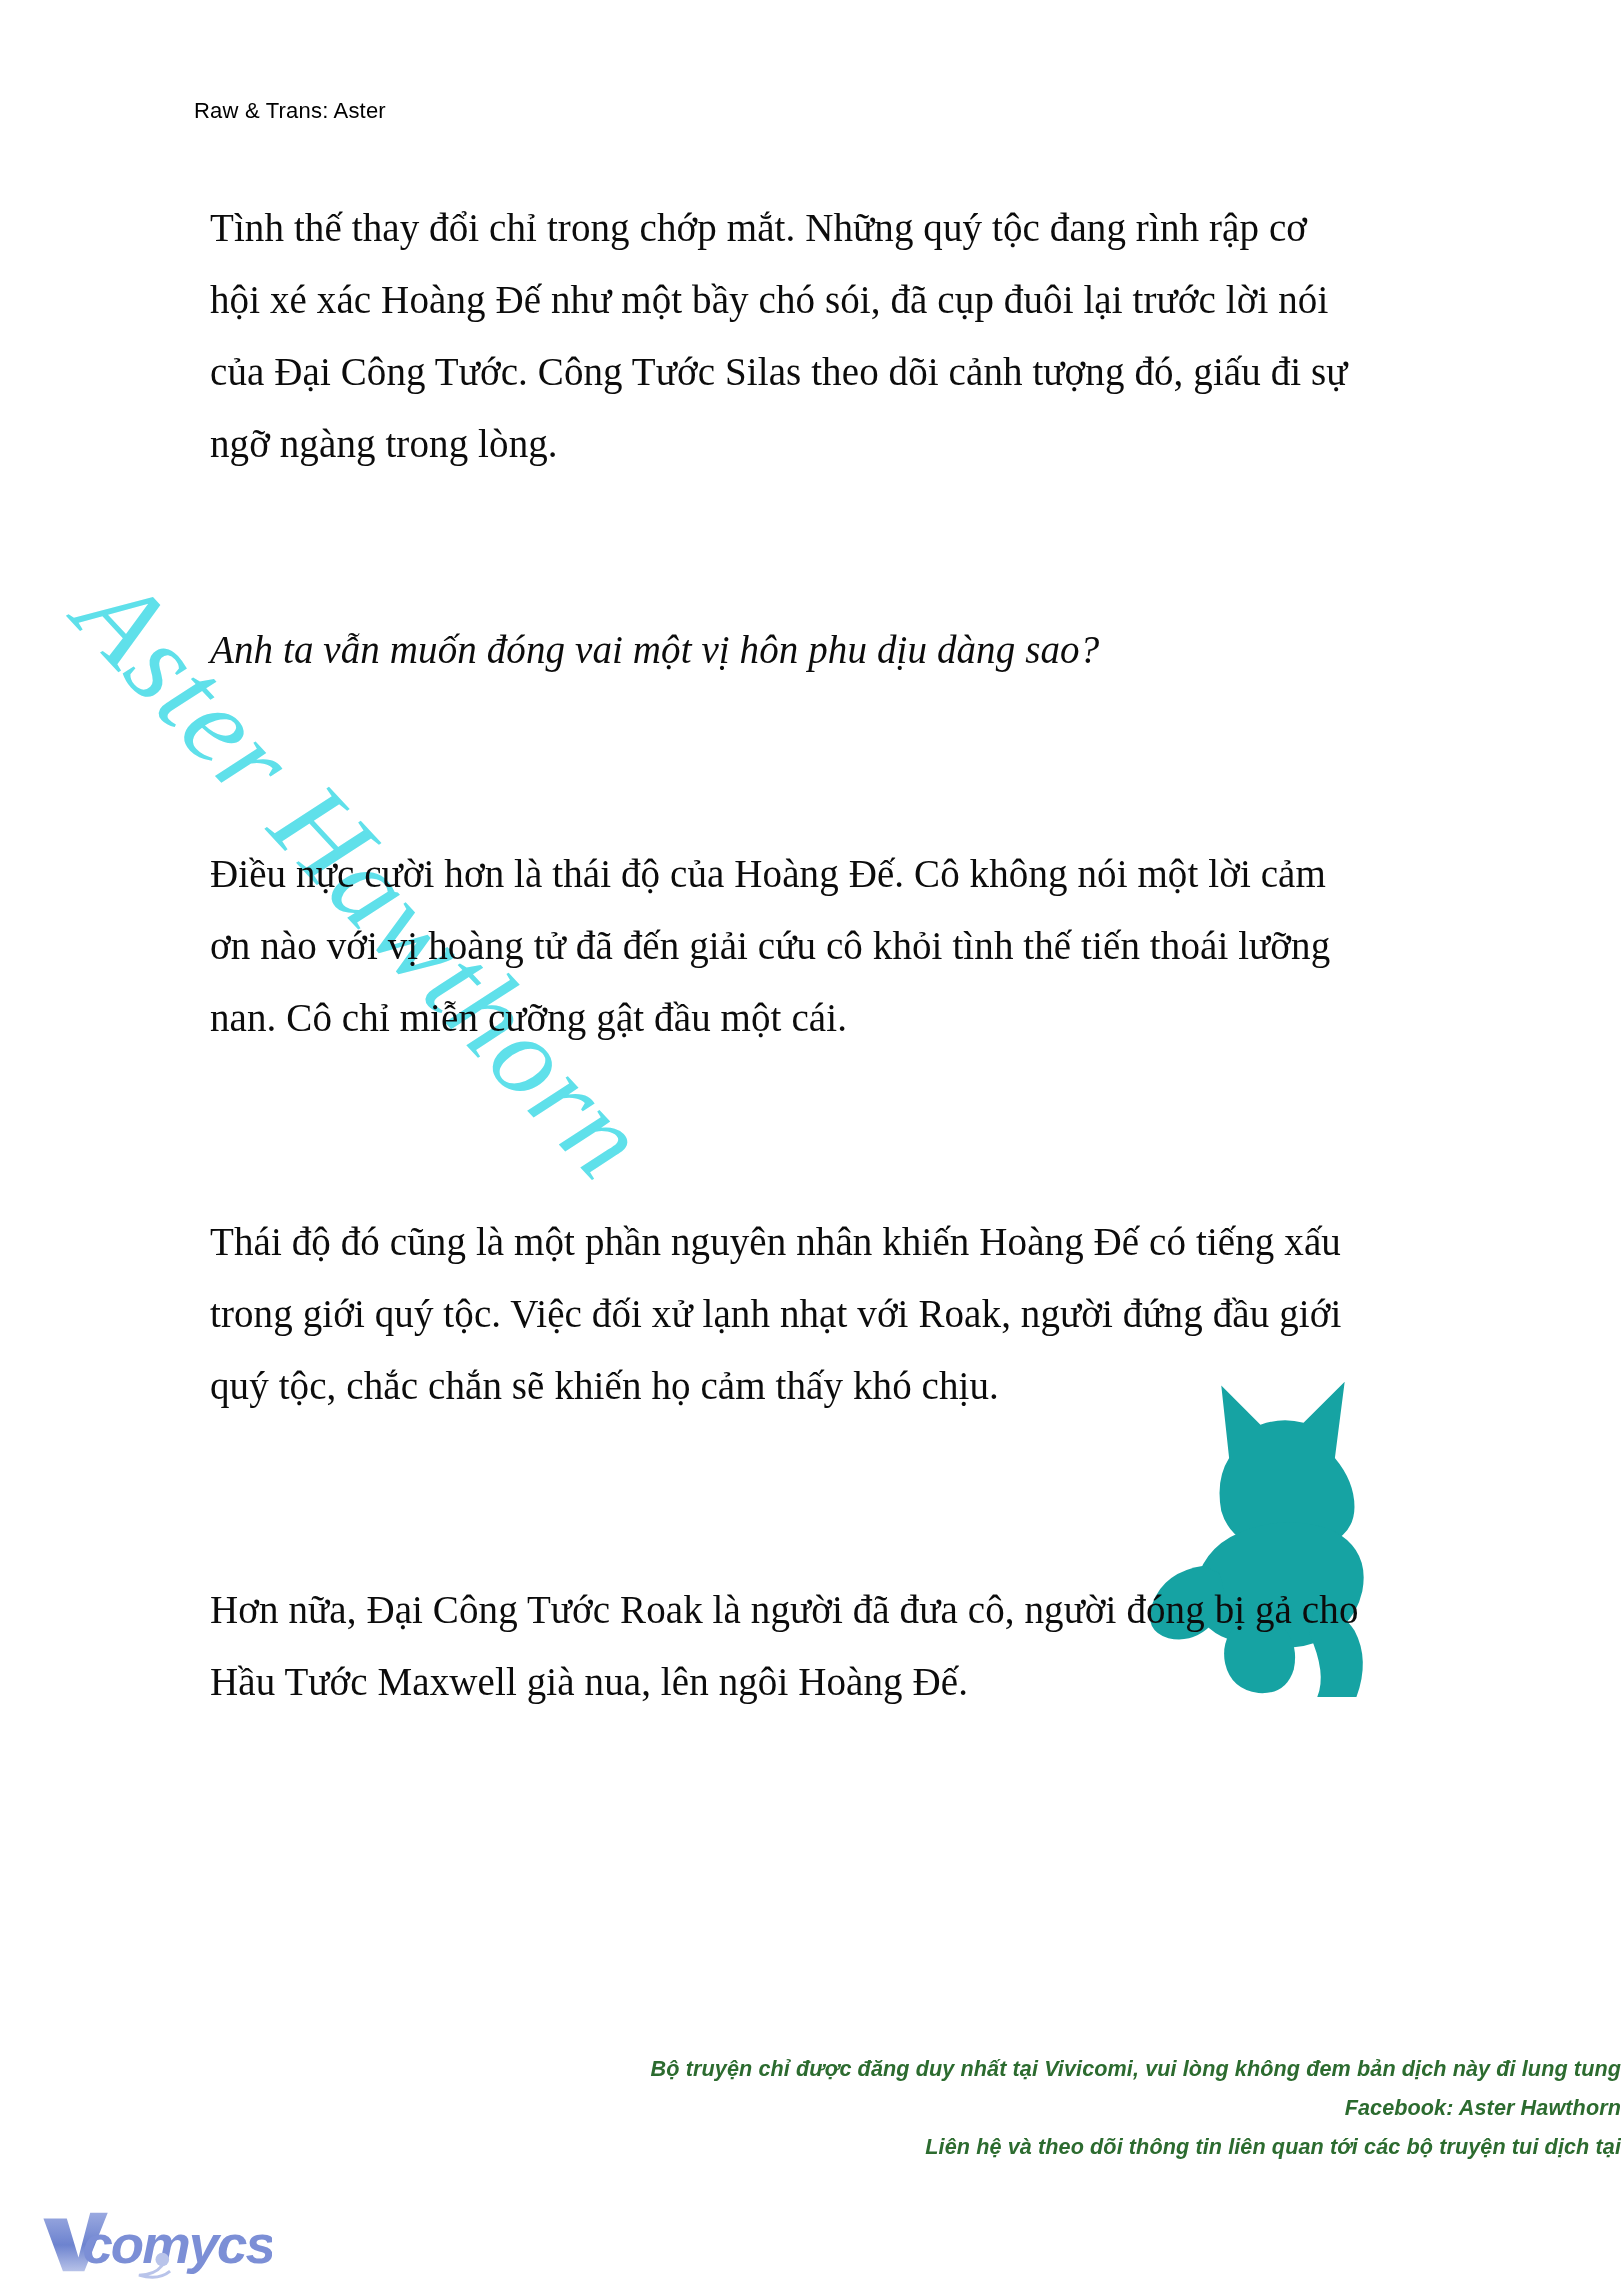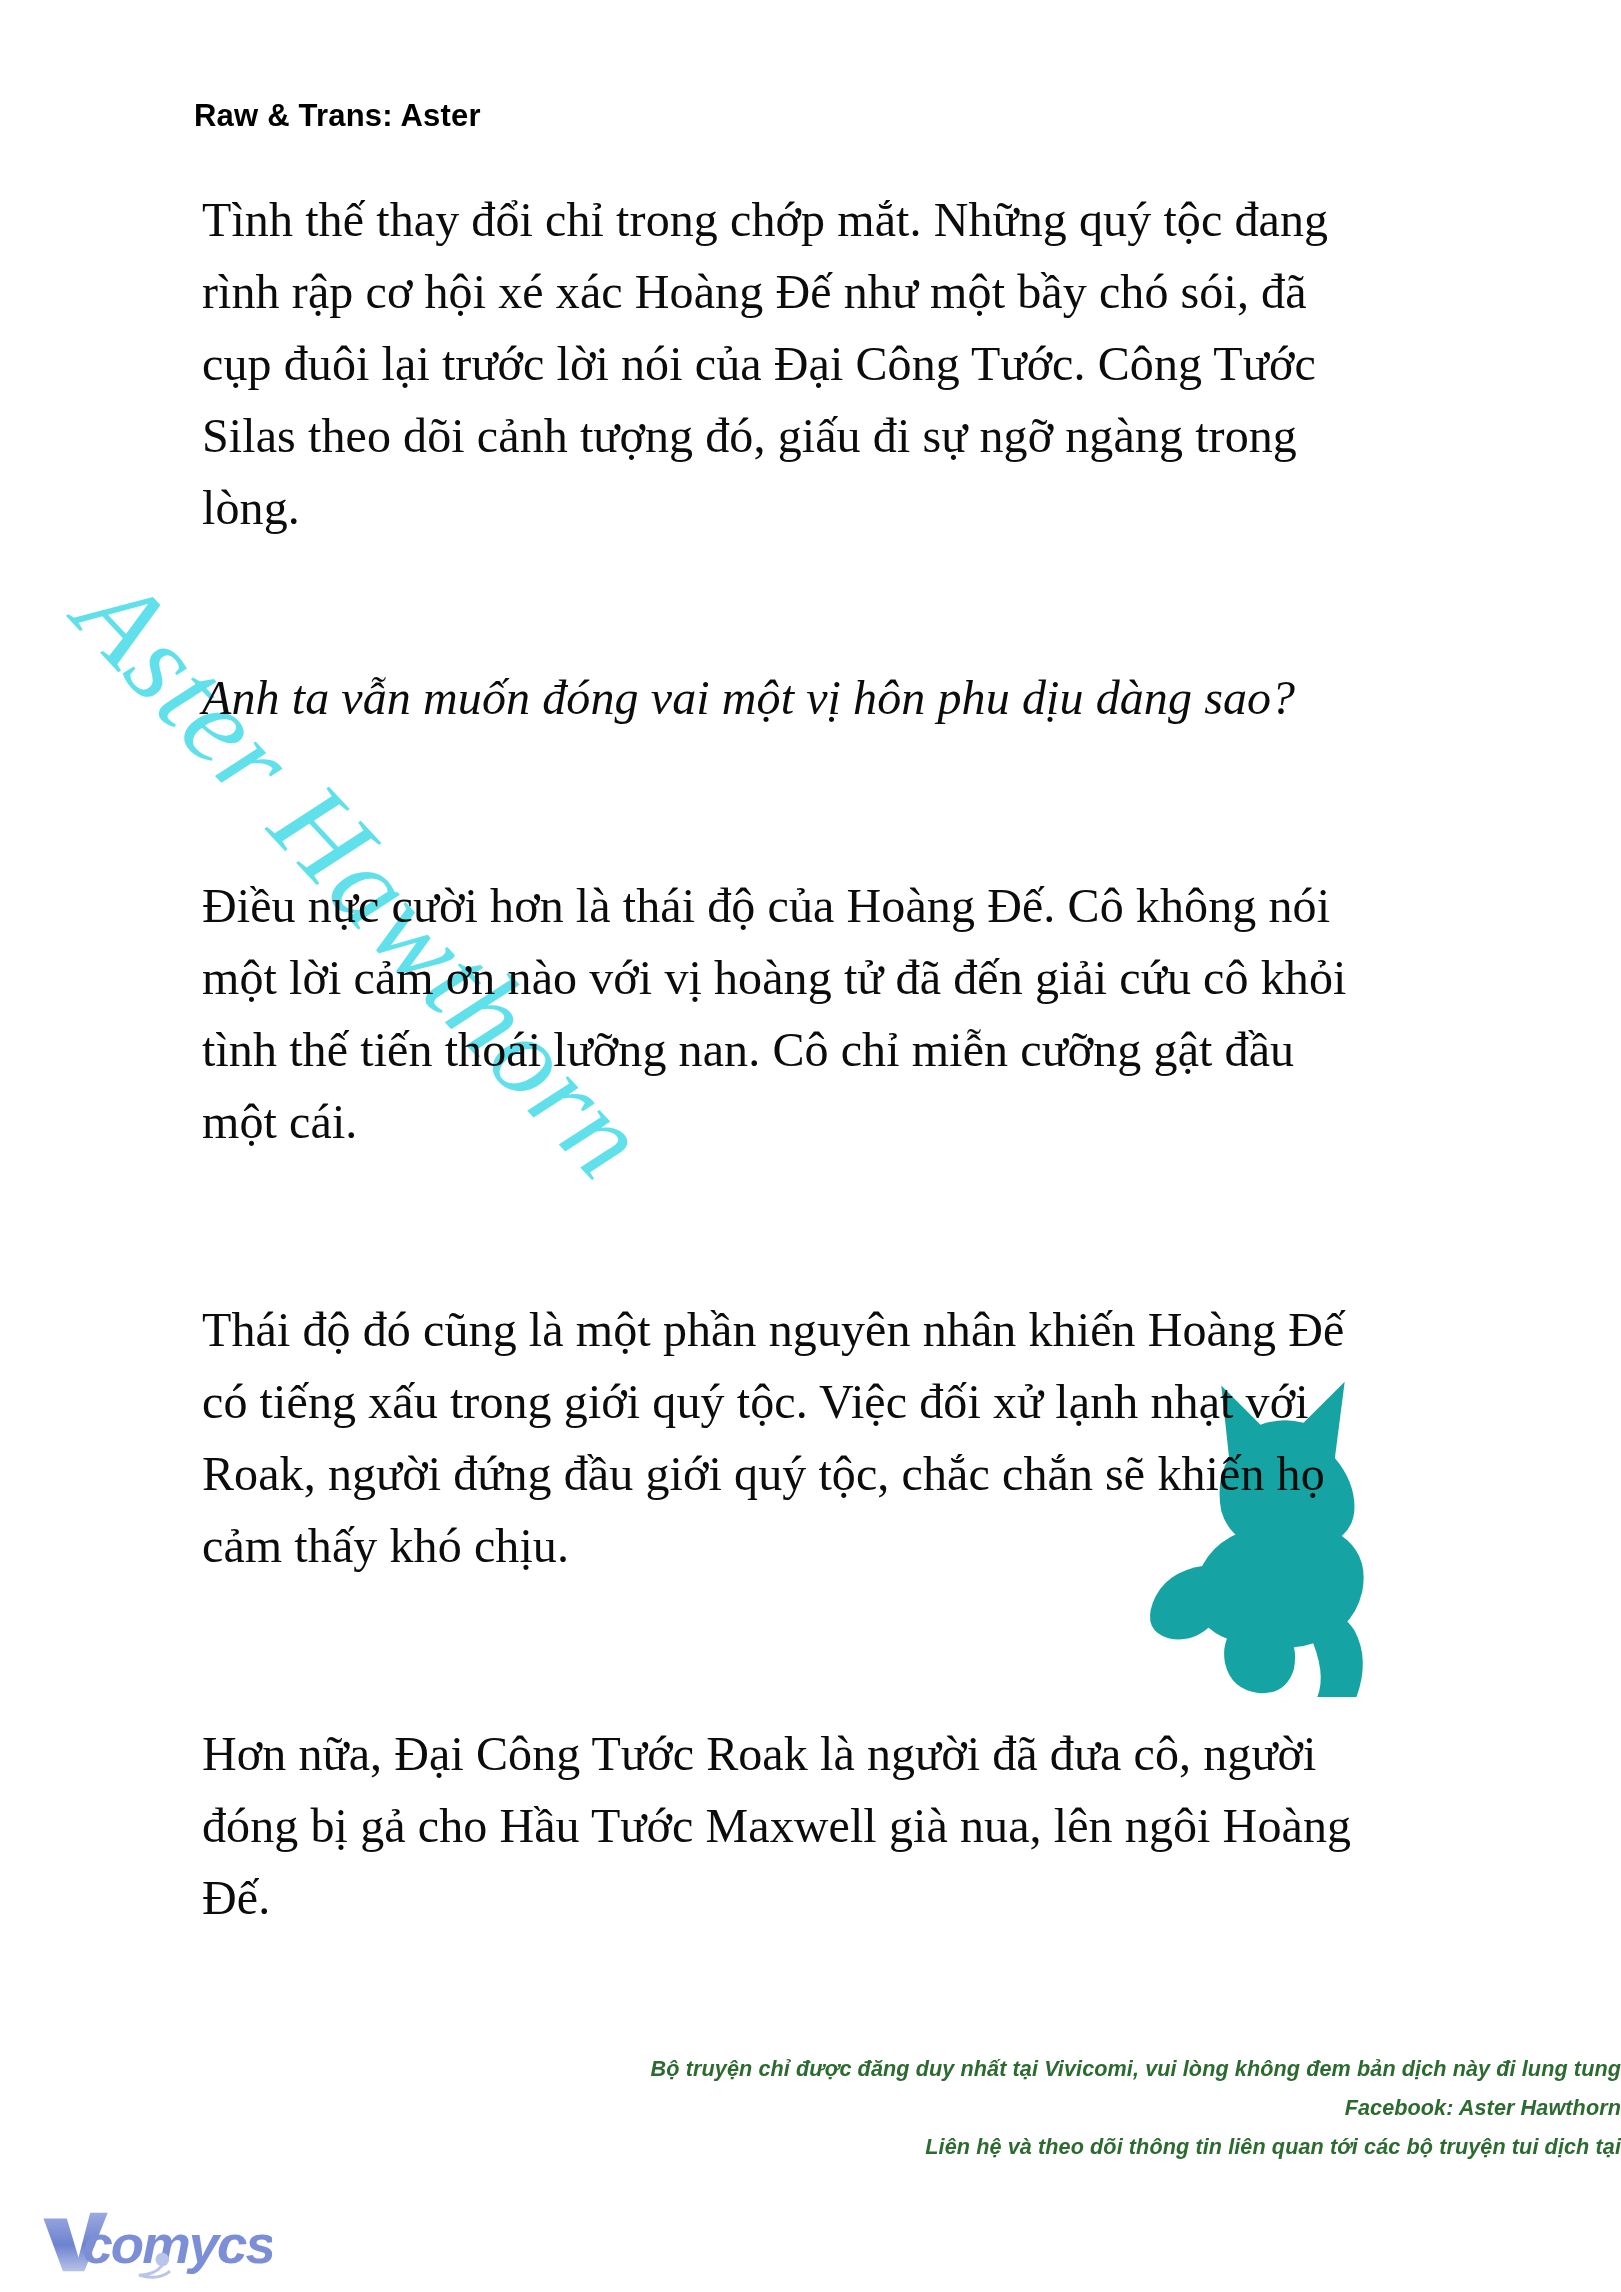--- a/index.html
+++ b/index.html
@@ -17,41 +17,41 @@
     background: #ffffff;
     overflow: hidden;
   }
 
   
   .header {
     position: absolute;
     left: 194px;
     top: 98px;
     font-family: "Liberation Sans", "DejaVu Sans", sans-serif;
-    font-weight: 700;
-    font-size: 31px;
+    font-weight: 400;
+    font-size: 22px;
     color: #000000;
     letter-spacing: 0.2px;
     white-space: nowrap;
   }
 
   
   .content {
     position: absolute;
     left: 194px;
     top: 176px;
     width: 1186px;
     z-index: 3;
   }
   .para {
     font-family: "Liberation Serif", "DejaVu Serif", serif;
-    font-size: 48px;
+    font-size: 39px;
     line-height: 72px;
     color: #0c0c0c;
-    margin: 8px;
+    margin: 16px;
     letter-spacing: 0.1px;
   }
   .para.italic {
     font-style: italic;
   }
   .gap-md { height: 102px; }
   .gap-lg { height: 120px; }
 
   
   .watermark {

